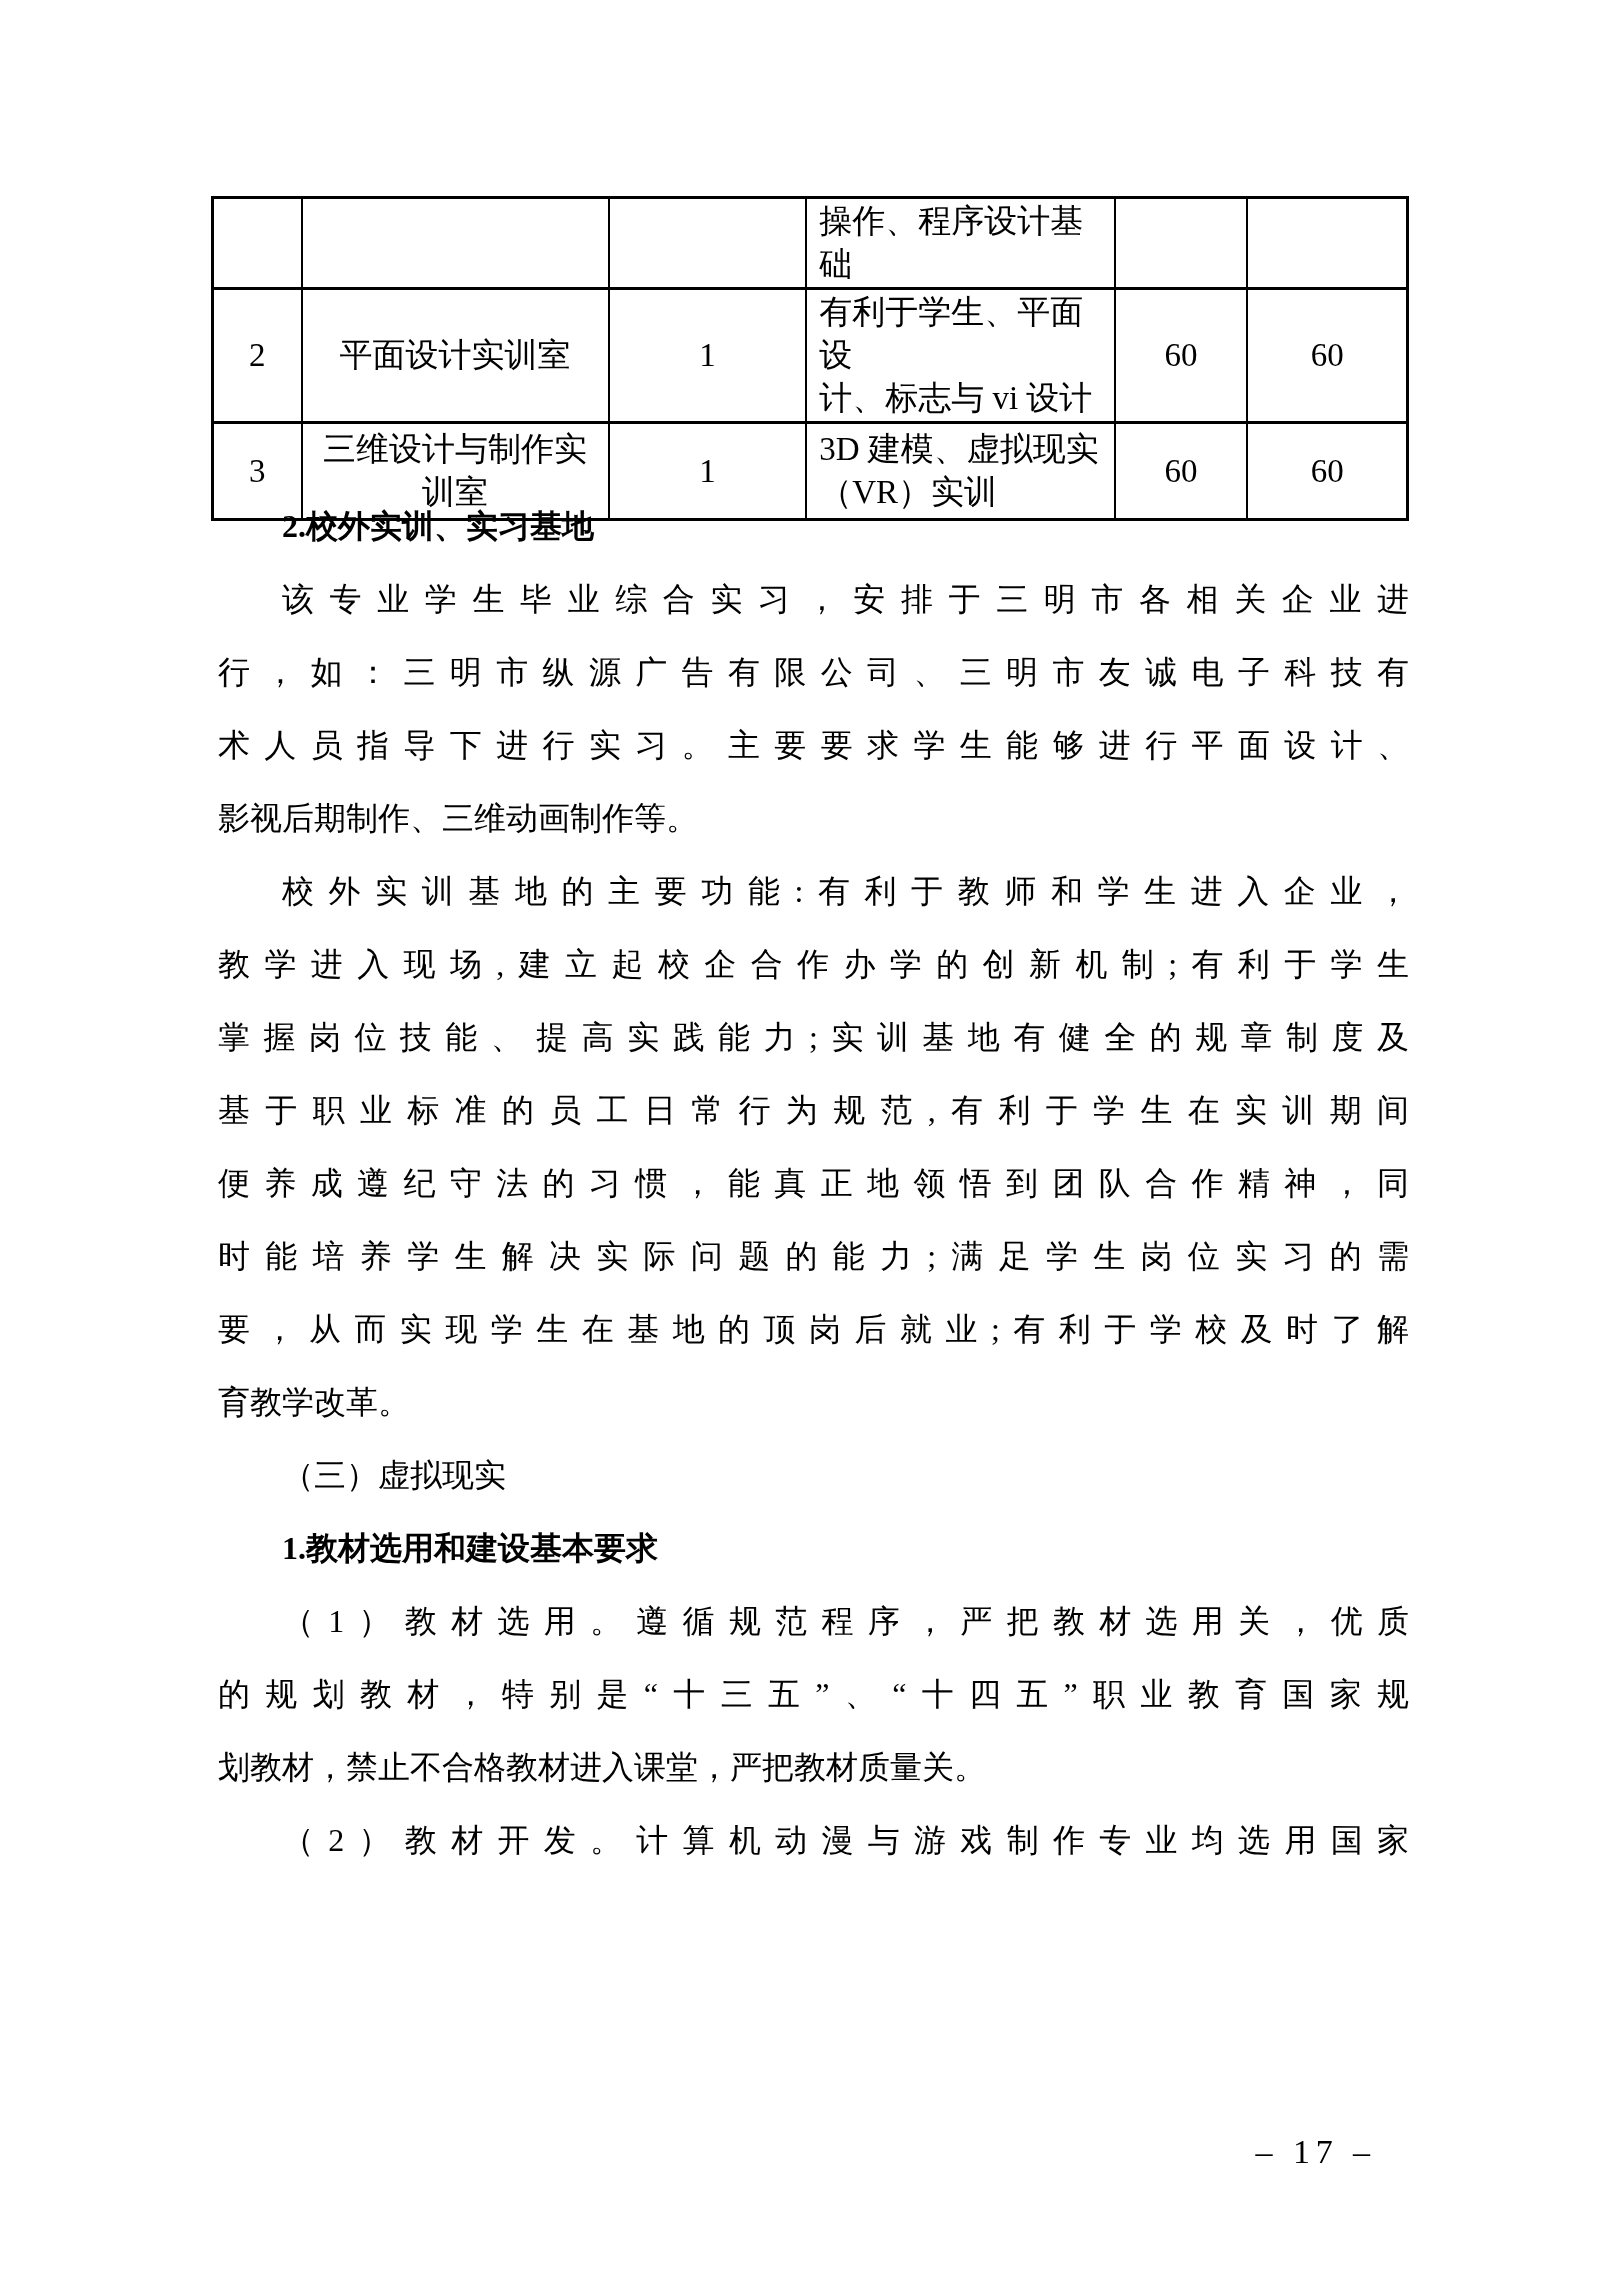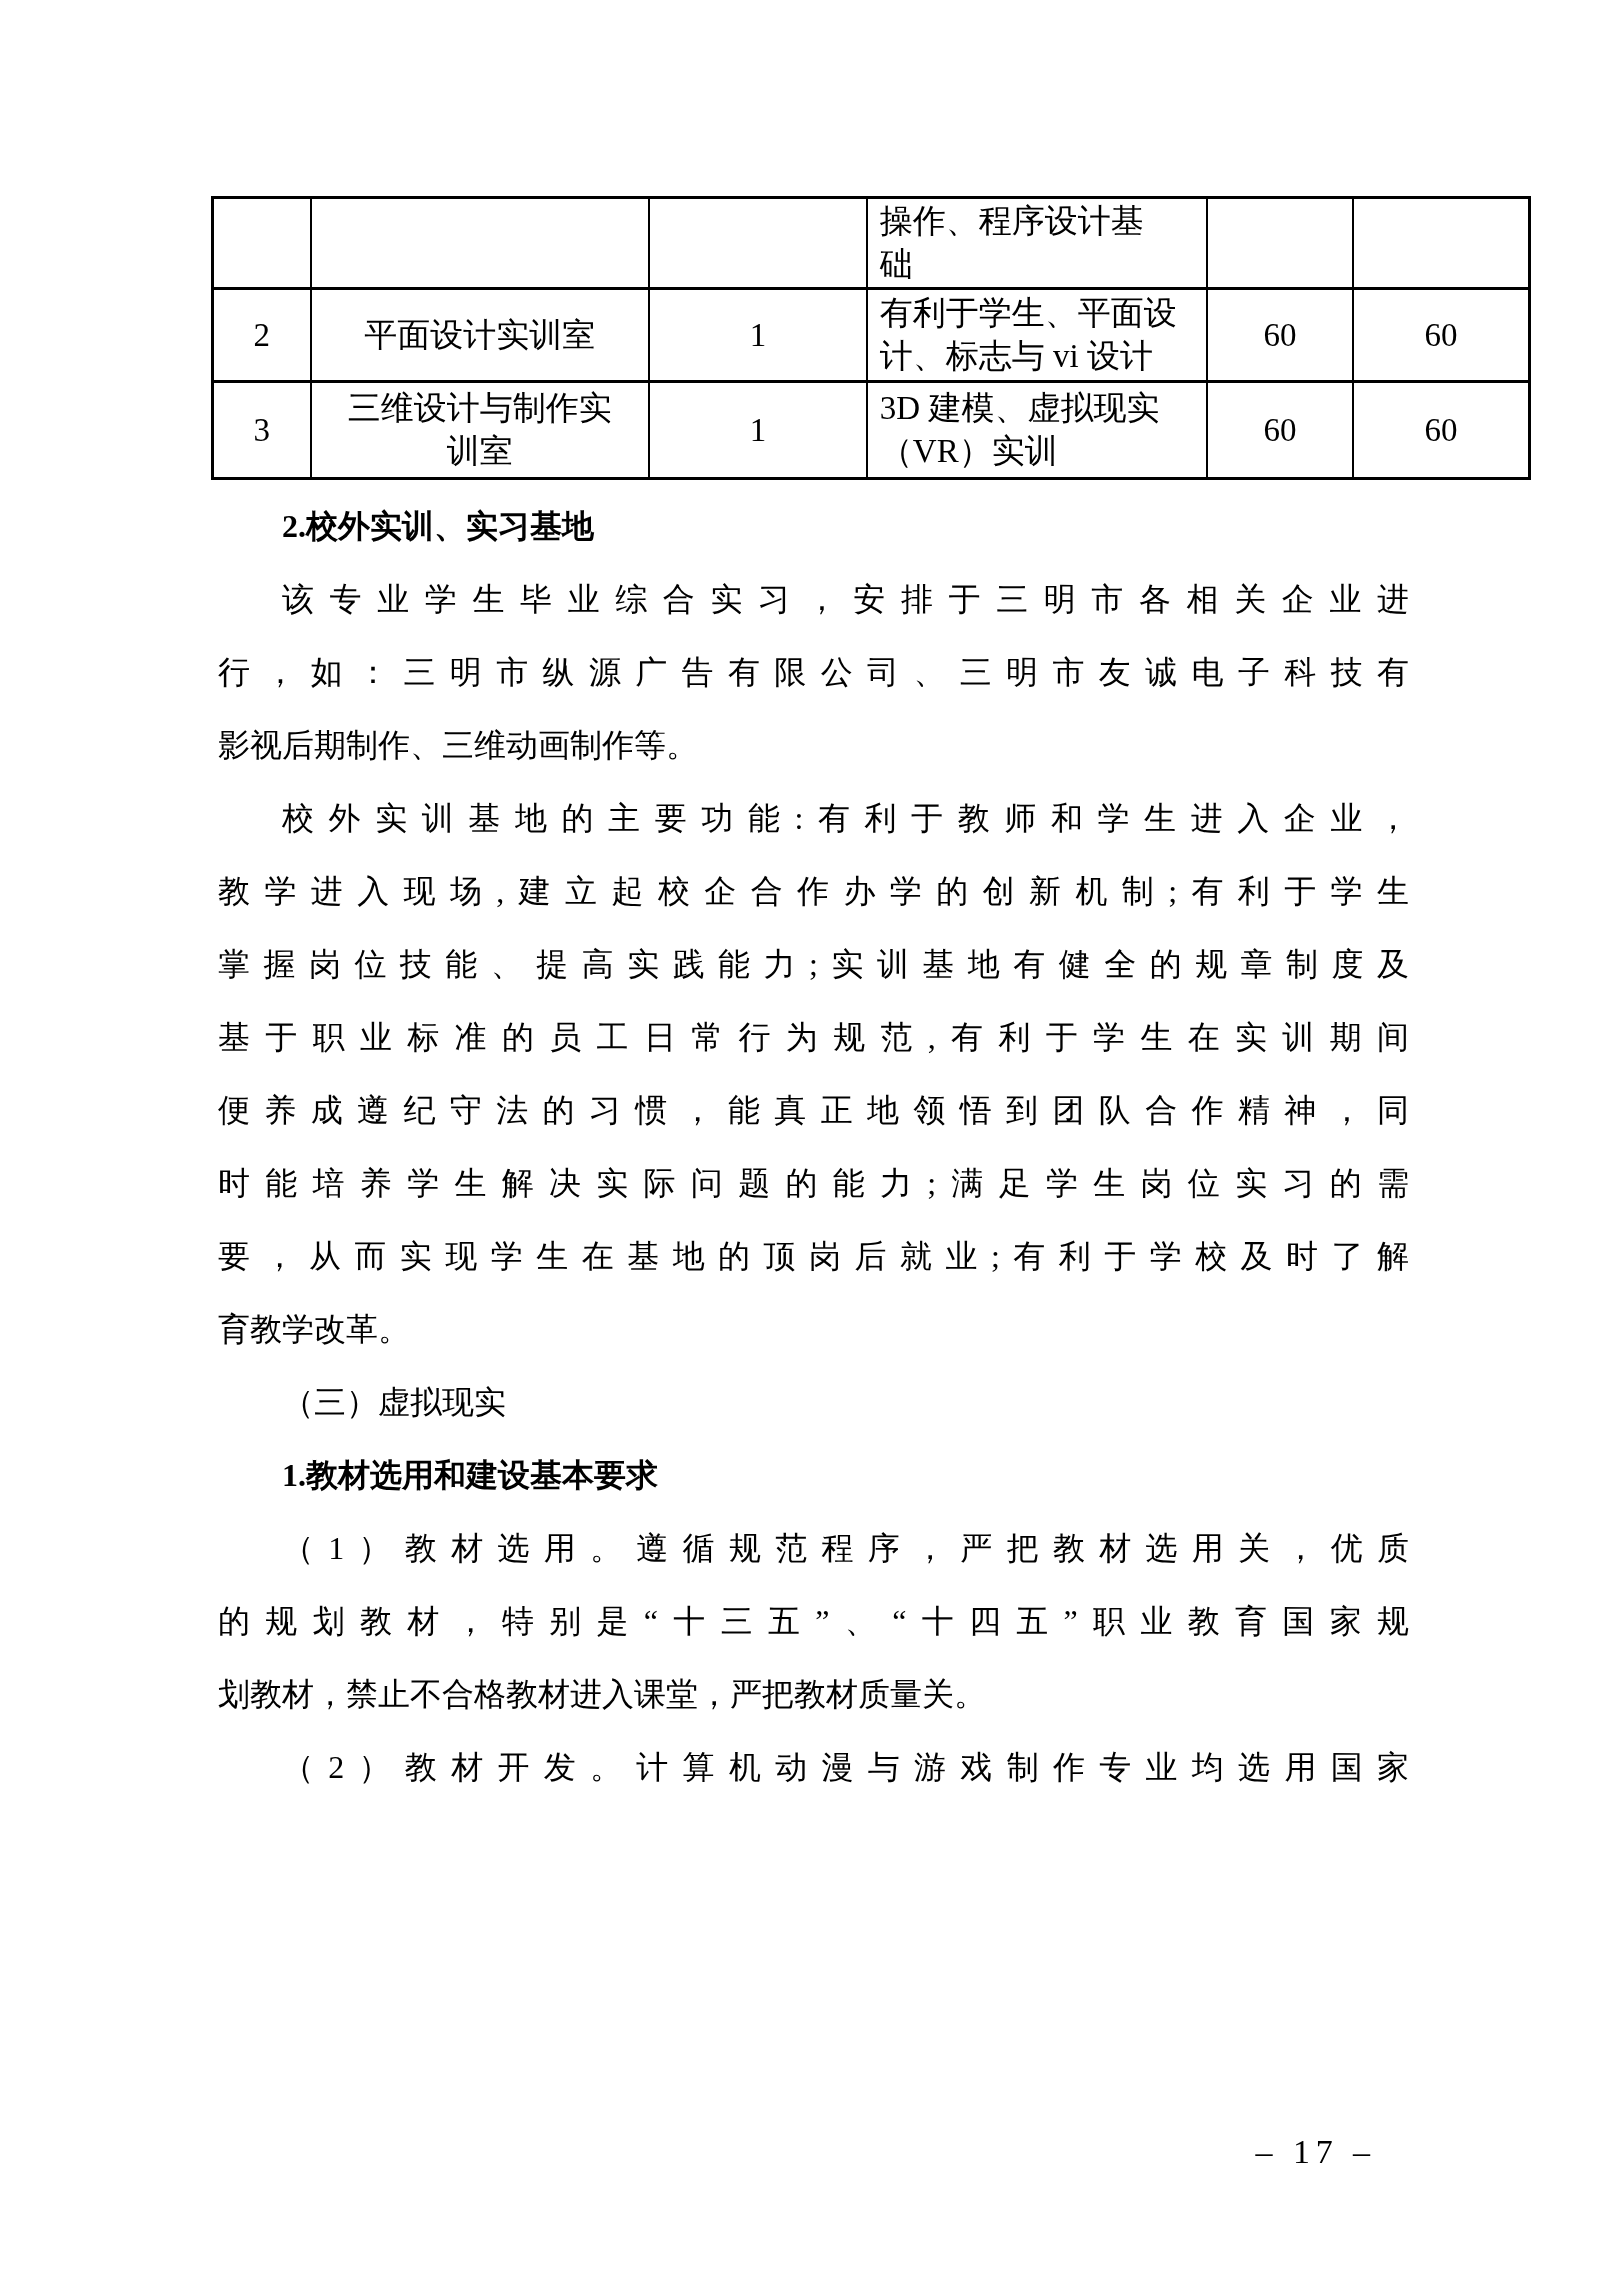--- a/index.html
+++ b/index.html
@@ -7,21 +7,21 @@
     position:relative;
     width:1621px;height:2293px;
     background:#ffffff;
     color:#000000;
     font-family:"Liberation Serif","DejaVu Serif",serif;
     overflow:hidden;
   }
   
   table.facility{
     position:absolute;left:211px;top:196px;
-    width:1320px;
+    width:1198px;
     border-collapse:collapse;
     table-layout:fixed;
     border:3.9px solid #000;
     border-top-width:2.9px;
   }
   table.facility td{
     border-left:2px solid #000;
     border-right:2px solid #000;
     border-top:3.9px solid #000;
     border-bottom:3.9px solid #000;
@@ -104,20 +104,21 @@
         <td>60</td>
       </tr>
     </tbody>
   </table>
 
   <div class="body">
     <div class="line bold ind">2.校外实训、实习基地</div>
 
     <div class="line jst ind">该专业学生毕业综合实习，安排于三明市各相关企业进</div>
     <div class="line jst">行，如：三明市纵源广告有限公司、三明市友诚电子科技有</div>
+    <div class="line jst">术人员指导下进行实习。主要要求学生能够进行平面设计、</div>
     <div class="line lft-last">影视后期制作、三维动画制作等。</div>
 
     <div class="line jst ind">校外实训基地的主要功能:有利于教师和学生进入企业，</div>
     <div class="line jst">教学进入现场,建立起校企合作办学的创新机制;有利于学生</div>
     <div class="line jst">掌握岗位技能、提高实践能力;实训基地有健全的规章制度及</div>
     <div class="line jst">基于职业标准的员工日常行为规范,有利于学生在实训期间</div>
     <div class="line jst">便养成遵纪守法的习惯，能真正地领悟到团队合作精神，同</div>
     <div class="line jst">时能培养学生解决实际问题的能力;满足学生岗位实习的需</div>
     <div class="line jst">要，从而实现学生在基地的顶岗后就业;有利于学校及时了解</div>
     <div class="line lft-last">育教学改革。</div>

